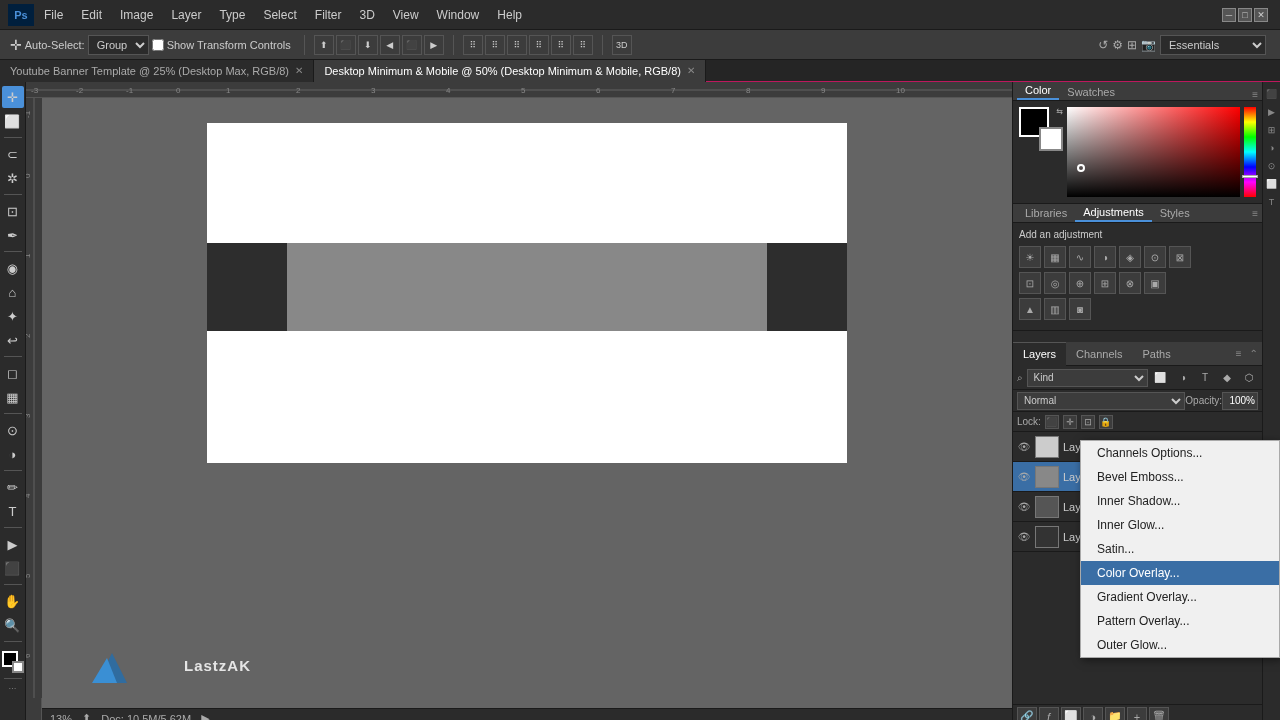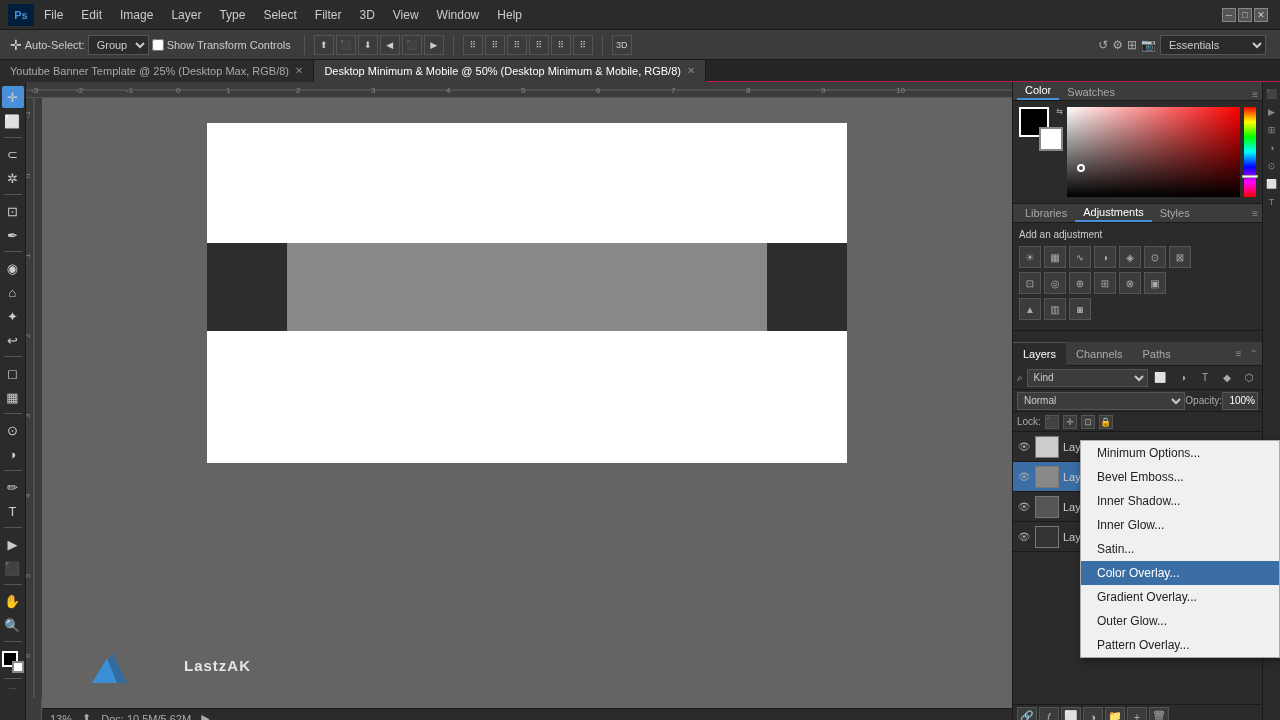--- a/index.html
+++ b/index.html
@@ -746,29 +746,29 @@
         <div class="footer-btn">🔗</div>
         <div class="footer-btn">ƒ</div>
         <div class="footer-btn">⬜</div>
         <div class="footer-btn">◑</div>
         <div class="footer-btn">📁</div>
         <div class="footer-btn">+</div>
         <div class="footer-btn">🗑</div>
       </div>
 
       <div class="context-menu">
-        <div class="context-menu-item">Minimum Options...</div>
+        <div class="context-menu-item">Channels Options...</div>
         <div class="context-menu-item">Bevel  Emboss...</div>
         <div class="context-menu-item">Inner Shadow...</div>
         <div class="context-menu-item">Inner Glow...</div>
         <div class="context-menu-item">Satin...</div>
         <div class="context-menu-item highlighted">Color Overlay...</div>
         <div class="context-menu-item">Gradient Overlay...</div>
+        <div class="context-menu-item">Pattern Overlay...</div>
         <div class="context-menu-item">Outer Glow...</div>
-        <div class="context-menu-item">Pattern Overlay...</div>
       </div>
     </div>
   </div>
 
   <div class="right-side-icons">
     <div class="side-icon">⬛</div>
     <div class="side-icon">▶</div>
     <div class="side-icon">⊞</div>
     <div class="side-icon">◑</div>
     <div class="side-icon">⊙</div>

